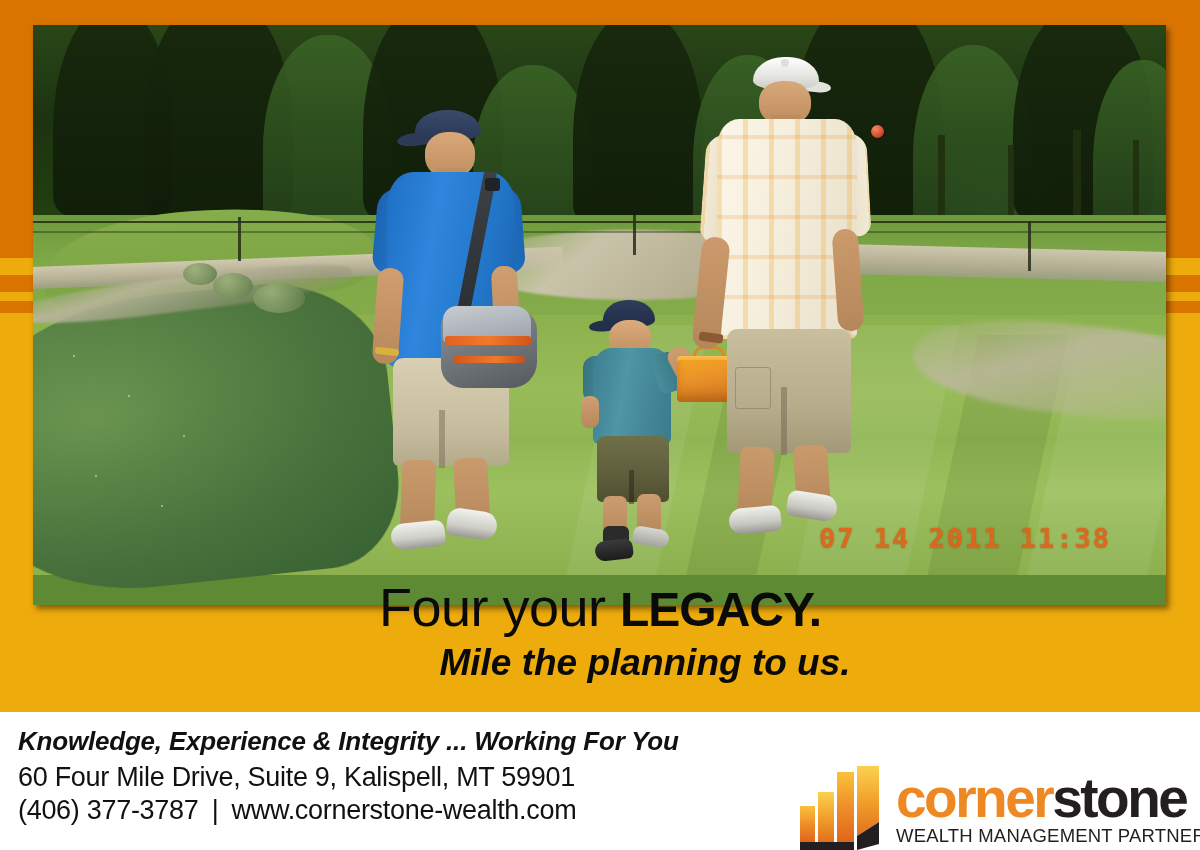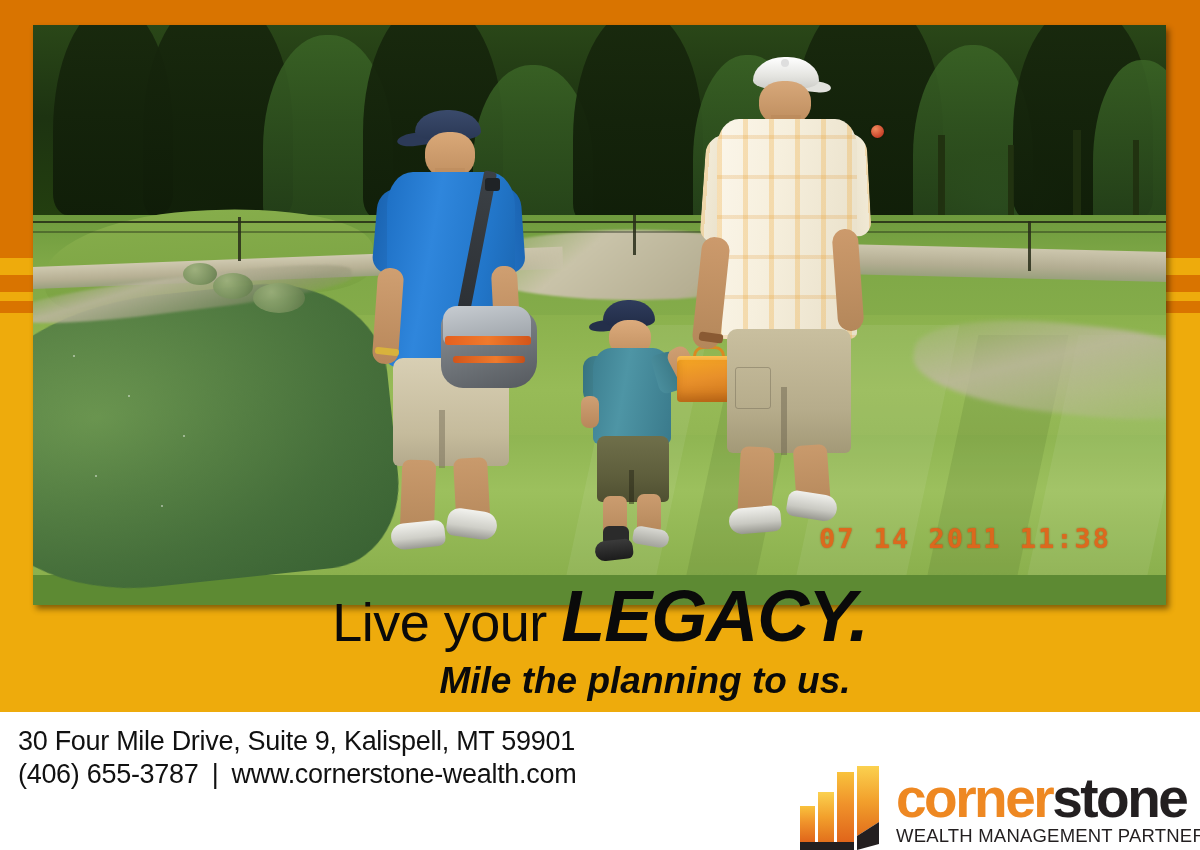--- a/index.html
+++ b/index.html
@@ -551,23 +551,22 @@
     color: #0a0a0a;
   }
   .tagline-line1 {
     font-family: "Liberation Sans", sans-serif;
     font-size: 54px;
     line-height: 1.0;
     letter-spacing: -0.5px;
   }
   .tagline-strong {
     font-weight: bold;
-    font-size: 72px;
+    font-size: 48px;
     letter-spacing: -1px;
-    font-style: italic;
   }
   .tagline-line2 {
     font-family: "Liberation Sans", sans-serif;
     font-style: italic;
     font-weight: bold;
     font-size: 37px;
     margin-top: 8px;
     padding-left: 90px;
   }
 
@@ -773,30 +772,31 @@
         <div class="dad-shoe-r"></div>
       </div>
 
       <div class="datestamp">07 14 2011  11:38</div>
 
     </div>
   </div>
 
   <div class="tagline">
     <div class="tagline-line1">
-      <span>Live your</span>
+      <span>Four your</span>
       <span class="tagline-strong">LEGACY.</span>
     </div>
     <div class="tagline-line2">Mile the planning to us.</div>
   </div>
 
   <div class="footer-text">
-    <div class="footer-addr">30 Four Mile Drive, Suite 9, Kalispell, MT 59901</div>
+    <div class="footer-slogan">Knowledge, Experience &amp; Integrity ... Working For You</div>
+    <div class="footer-addr">60 Four Mile Drive, Suite 9, Kalispell, MT 59901</div>
     <div class="footer-contact">
-      <span>(406) 655-3787</span>
+      <span>(406) 377-3787</span>
       <span class="footer-sep">|</span>
       <span>www.cornerstone-wealth.com</span>
     </div>
   </div>
 
   <div class="logo">
     <svg class="logo-mark" viewBox="0 0 82 86">
       <defs>
         <linearGradient id="barGrad" x1="0" y1="0" x2="0" y2="1">
           <stop offset="0%" stop-color="#f9c23c"></stop>

